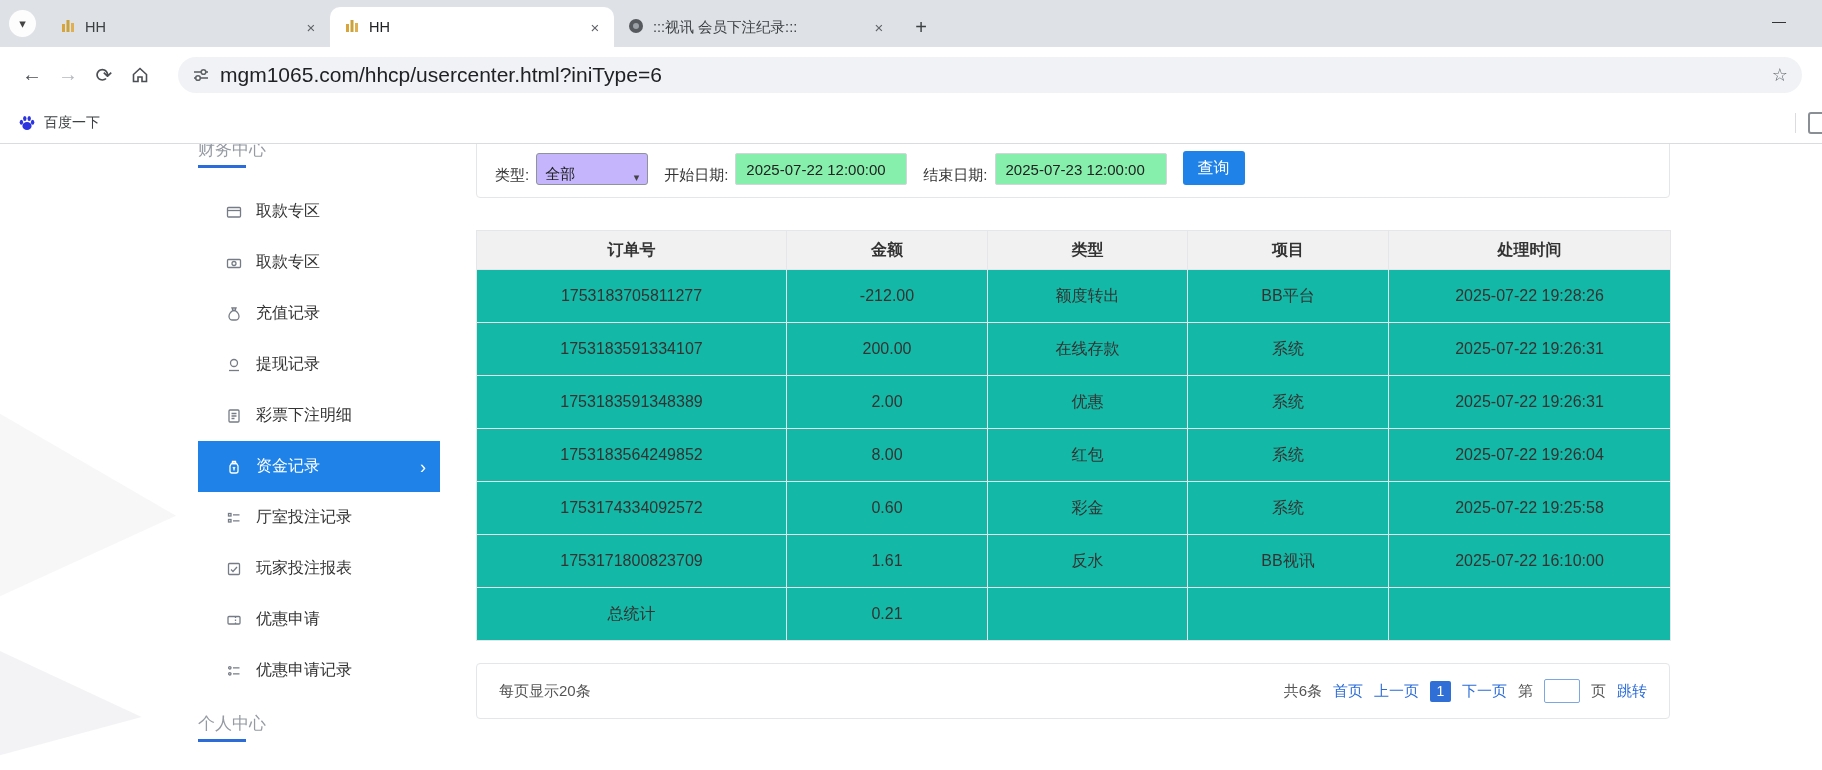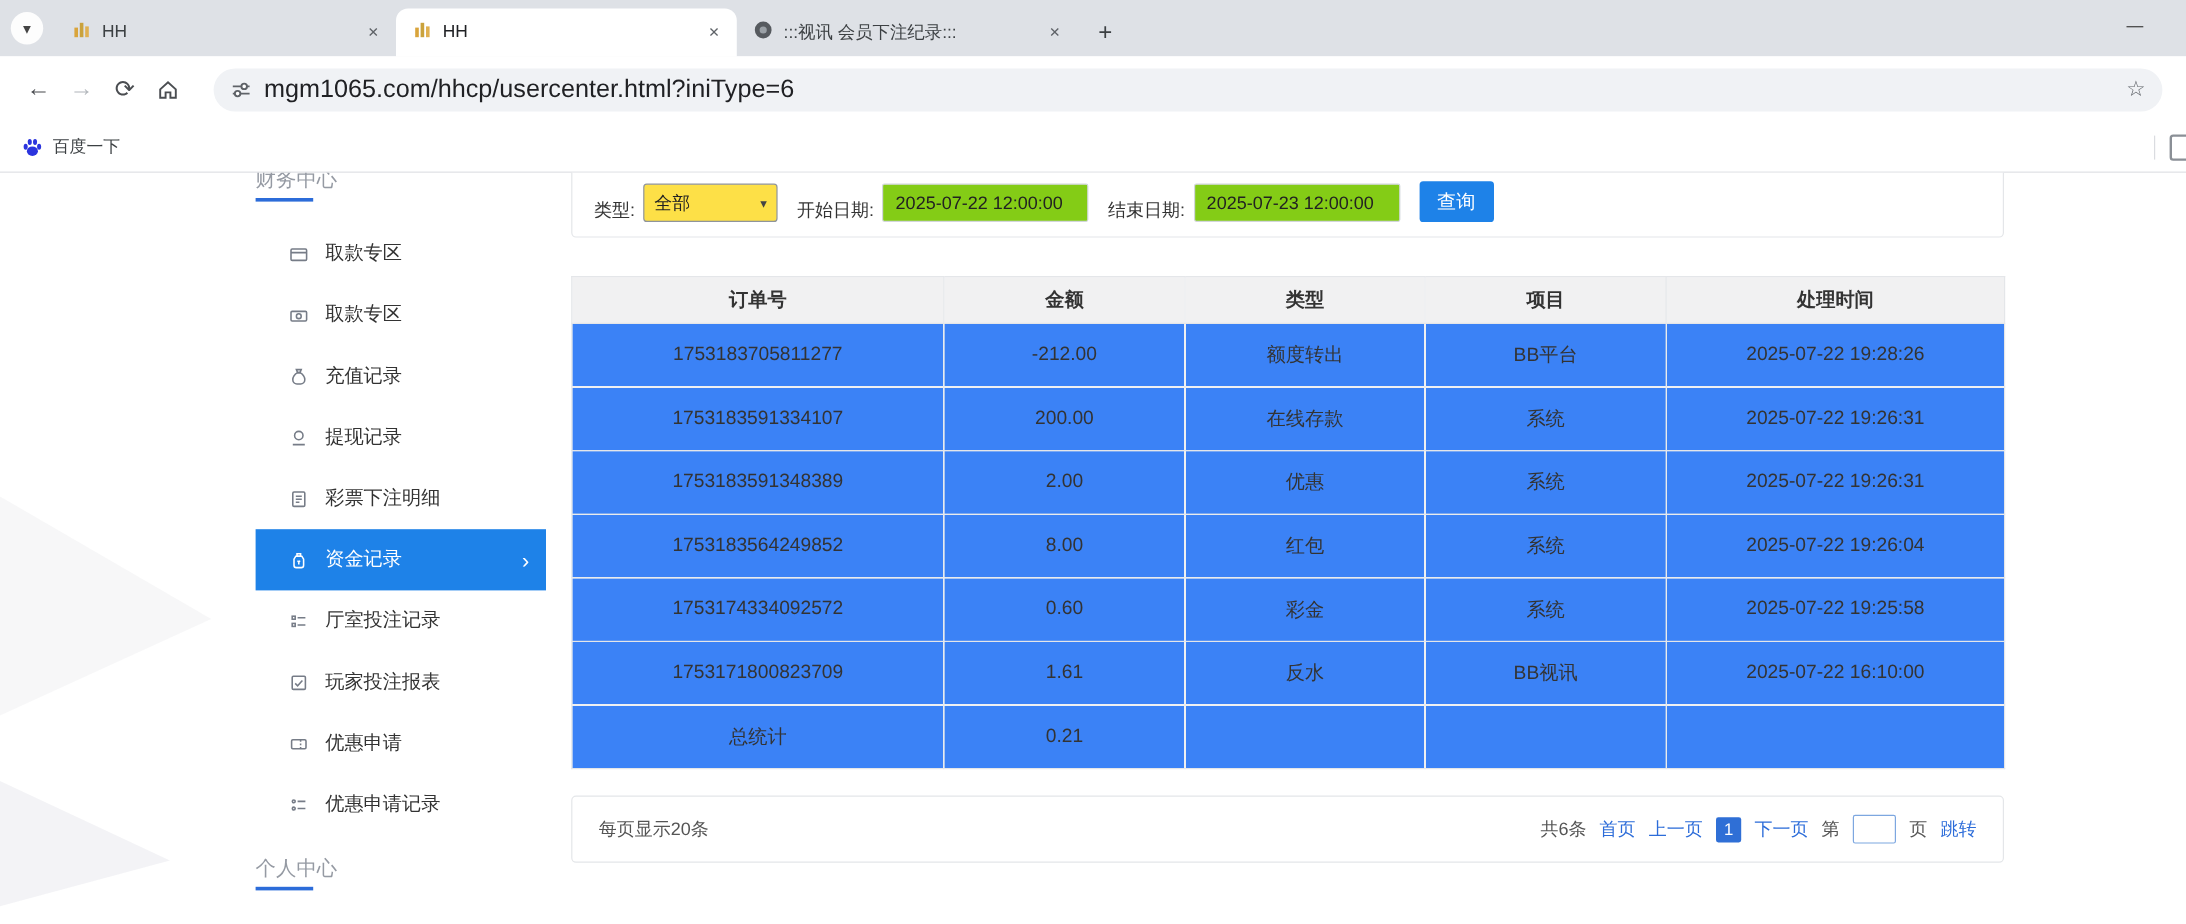--- a/index.html
+++ b/index.html
@@ -40,47 +40,47 @@
   .bm-divider{width:1px;height:20px;background:#dadce0;margin-right:12px;}
   .bm-cuticon{width:20px;height:18px;border:2px solid #8a8f96;border-radius:3px;margin-right:-10px;}
 
   
   .page{position:absolute;top:144px;left:0;right:0;bottom:0;background:#fff;overflow:hidden;}
   .deco{position:absolute;opacity:.65;}
   .deco.d1{left:-34px;top:250px;width:210px;height:210px;background:#f2f2f5;clip-path:polygon(0 0,100% 58%,8% 100%);}
   .deco.d2{left:-70px;top:440px;width:230px;height:190px;background:#ededf1;clip-path:polygon(0 18%,92% 70%,0 100%);}
 
   
-  .sidebar{position:absolute;left:213px;top:-6px;width:242px;}
+  .sidebar{position:absolute;left:198px;top:-6px;width:242px;}
   .side-section{font-size:17px;color:#959aa3;line-height:24px;}
   .side-underline{width:48px;height:3px;background:var(--link);margin-top:3px;}
   .side-items{margin-top:18px;}
   .side-item{position:relative;height:51px;display:flex;align-items:center;gap:14px;padding-left:28px;box-sizing:border-box;font-size:16px;color:var(--text);cursor:pointer;}
   .side-item .icn{width:16px;height:16px;color:#767c87;display:flex;align-items:center;justify-content:center;flex:0 0 auto;}
   .side-item.active{background:var(--accent);color:#fff;}
   .side-item.active .icn{color:#fff;}
   .side-item .chev{position:absolute;right:14px;font-size:18px;line-height:1;}
   .side-section.bottom{margin-top:16px;}
 
   
   .main{position:absolute;left:476px;top:0;width:1194px;}
   .panel{background:#fff;border:1px solid var(--border);border-radius:4px;box-sizing:border-box;}
   .filter-panel{height:88px;margin-top:-34px;display:flex;align-items:flex-end;padding:0 18px 12px 18px;gap:0;}
   .filter-panel .lbl{font-size:15px;color:var(--text);margin-right:7px;white-space:nowrap;}
-  .sel{width:112px;height:32px;border:1px solid #8f949b;border-radius:3px;background:#fde047;display:flex;align-items:center;justify-content:space-between;padding:0 8px;box-sizing:border-box;font-size:15px;color:#222;cursor:pointer;margin-right:16px;}
+  .sel{width:112px;height:32px;border:1px solid #8f949b;border-radius:3px;background:#c4b5fd;display:flex;align-items:flex-end;justify-content:space-between;padding:0 8px;box-sizing:border-box;font-size:15px;color:#222;cursor:pointer;margin-right:16px;}
   .sel .caret{font-size:11px;color:#444;}
-  .dateinput{width:172px;height:32px;border:1px solid #d2d6db;border-radius:2px;box-sizing:border-box;padding:0 10px;font-size:15px;color:#222;font-family:"Liberation Sans",sans-serif;margin-right:16px;background:#84cc16;}
+  .dateinput{width:172px;height:32px;border:1px solid #d2d6db;border-radius:2px;box-sizing:border-box;padding:0 10px;font-size:15px;color:#222;font-family:"Liberation Sans",sans-serif;margin-right:16px;background:#86efac;}
   .btn-query{width:62px;height:34px;background:var(--accent);color:#fff;border:none;border-radius:3px;font-size:16px;cursor:pointer;font-family:Liberation Mono, monospace;}
 
   
   .table-wrap{margin-top:32px;}
   table.records{width:100%;border-collapse:collapse;table-layout:fixed;}
   table.records th,table.records td{border:1px solid var(--border);text-align:center;font-size:16px;color:var(--text);overflow:hidden;white-space:nowrap;}
   table.records thead th{background:var(--header-bg);height:36px;font-weight:bold;}
-  table.records tbody td{height:50px;background:#3b82f6;}
+  table.records tbody td{height:50px;background:#14b8a6;}
 
   
   .pager-panel{height:56px;margin-top:22px;display:flex;align-items:center;justify-content:space-between;padding:0 22px;}
   .pager-left{font-size:15px;color:#555;}
   .pager-right{display:flex;align-items:center;gap:11px;font-size:15px;color:#555;}
   .pglink{color:var(--link);cursor:pointer;text-decoration:none;}
   .pgcurrent{min-width:21px;height:21px;background:#2f6fd6;color:#fff;display:flex;align-items:center;justify-content:center;border-radius:2px;font-size:14px;}
   .pginput{width:36px;height:24px;border:1px solid #7da7e0;border-radius:2px;box-sizing:border-box;text-align:center;font-size:14px;font-family:"Liberation Sans",sans-serif;}
 </style>
 </head>

